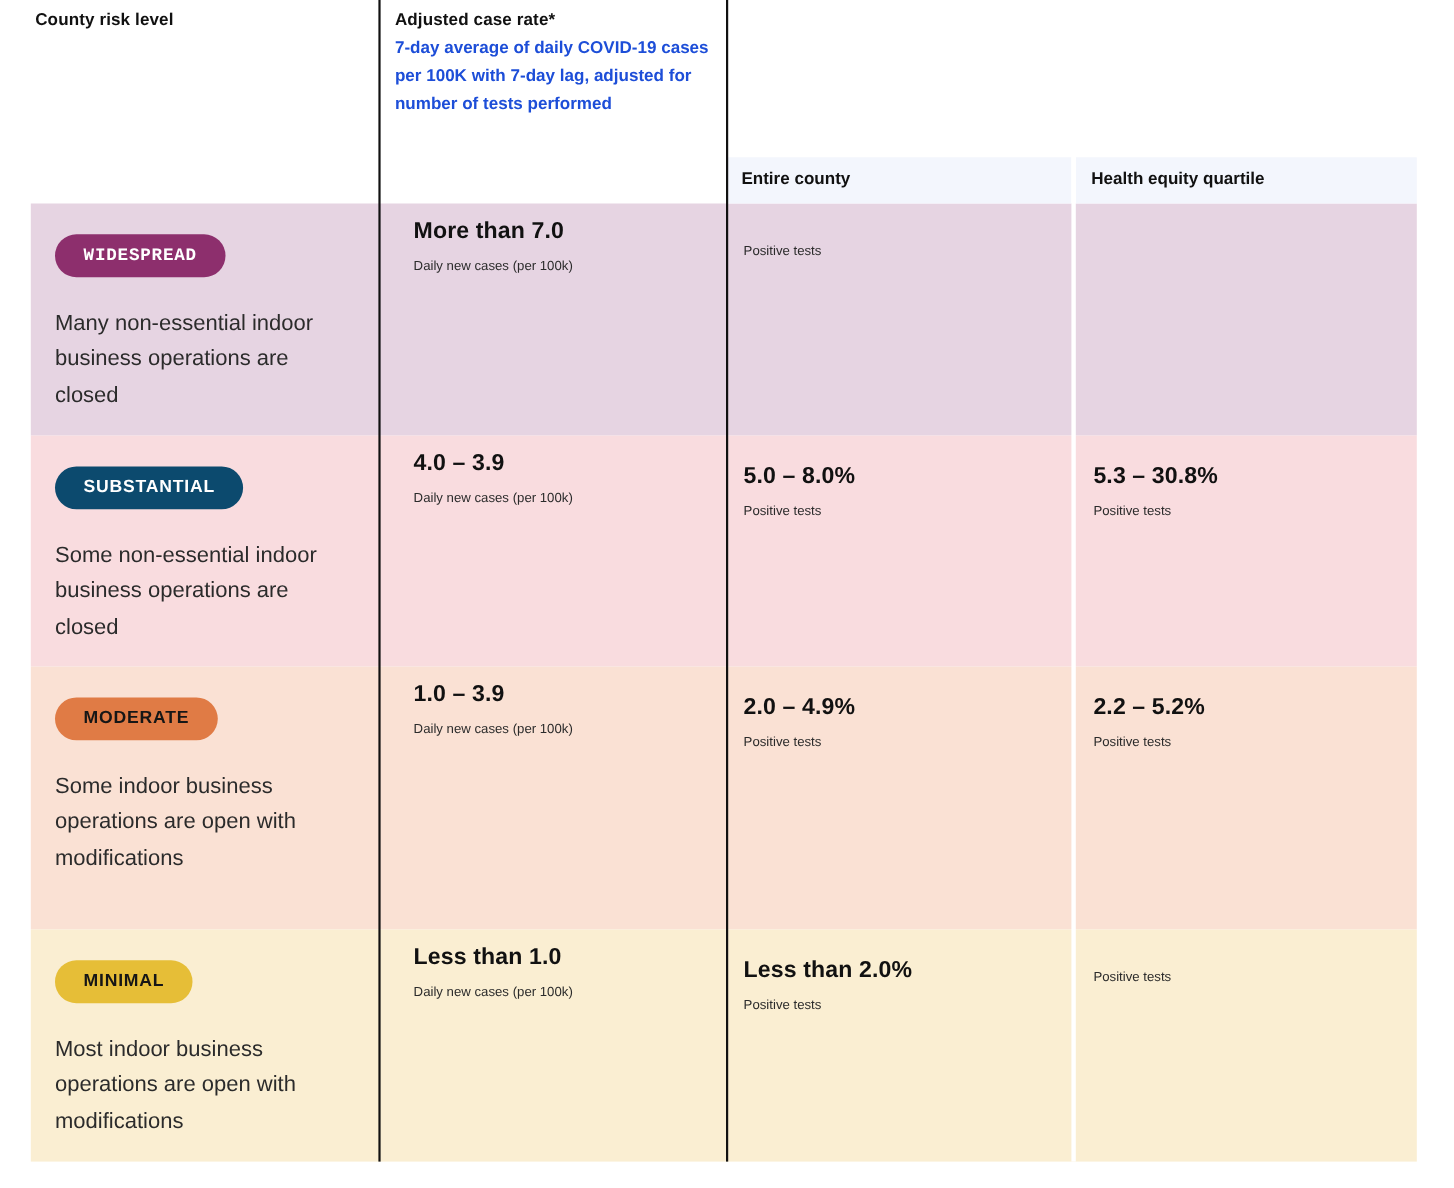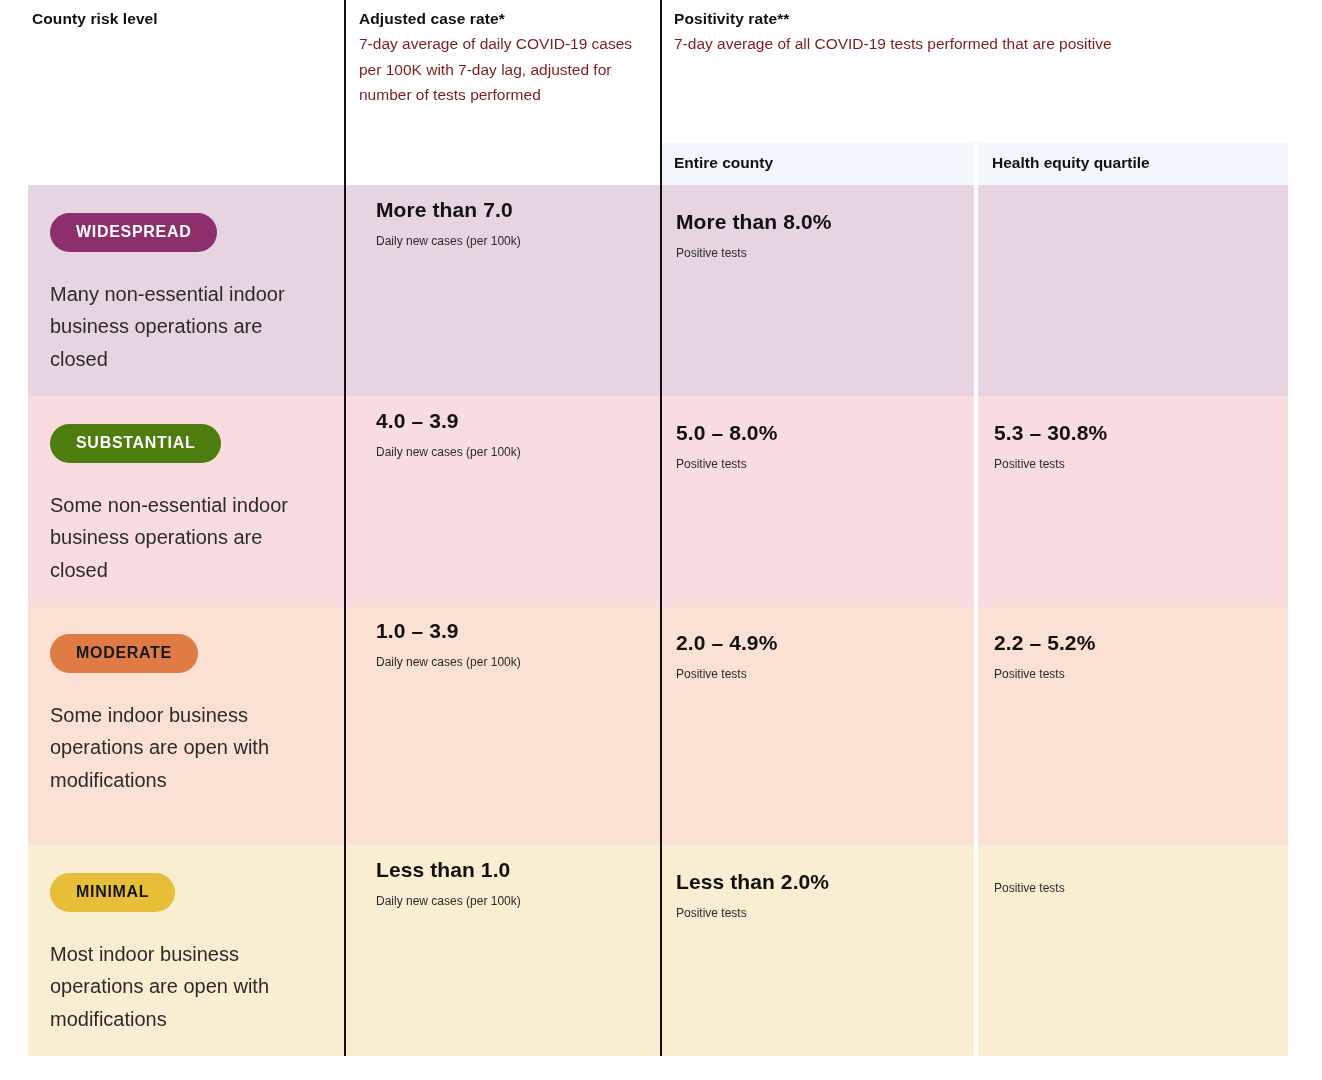--- a/index.html
+++ b/index.html
@@ -56,23 +56,23 @@
 
   .h-title {
     font-size: 15.5px;
     font-weight: bold;
     letter-spacing: 0.1px;
     line-height: 1.45;
     color: #111111;
   }
   .h-sub {
     font-size: 15.5px;
-    font-weight: normal;
+    font-weight: bold;
     line-height: 1.62;
-    color: #7f1d1d;
+    color: #1d4ed8;
     margin-top: 1px;
   }
 
   
   .subband {
     position: absolute;
     top: 143px;
     height: 42px;
     background: #f3f6fd;
     z-index: 2;
@@ -165,57 +165,52 @@
 
     <div class="hcell h-risk">
       <div class="h-title">County risk level</div>
     </div>
 
     <div class="hcell h-case">
       <div class="h-title">Adjusted case rate*</div>
       <div class="h-sub">7-day average of daily COVID-19 cases per 100K with 7-day lag, adjusted for number of tests performed</div>
     </div>
 
-    <div class="hcell h-pos">
-      <div class="h-title">Positivity rate**</div>
-      <div class="h-sub">7-day average of all COVID-19 tests performed that are positive</div>
-    </div>
   </div>
 
   <div class="subband sb-equity" style="background: rgb(243, 246, 253);">
     <div class="sb-label">Health equity quartile</div>
   </div>
   <div class="subband sb-entire" style="background: rgb(243, 246, 253);">
     <div class="sb-label">Entire county</div>
   </div>
 
   <div class="row" id="row-0">
     <div class="band" style="background: rgb(230, 212, 226);"></div>
     <div class="cell c-risk">
-      <span class="pill" style="background: rgb(141, 47, 109); color: rgb(255, 255, 255);">WIDESPREAD</span>
+      <span class="pill" style="background: rgb(141, 47, 109); color: rgb(255, 255, 255); font-family: Liberation Mono, monospace;">WIDESPREAD</span>
       <div class="risk-desc">Many non-essential indoor business operations are closed</div>
     </div>
     <div class="cell c-case">
       <div class="metric-value">More than 7.0</div>
       <div class="metric-label">Daily new cases (per 100k)</div>
     </div>
     <div class="cell c-entire">
-      <div class="metric-value">More than 8.0%</div>
       <div class="metric-label">Positive tests</div>
     </div>
     <div class="cell c-equity">
       <div class="metric-value"></div>
       <div class="metric-label"></div>
     </div>
   </div>
 
   <div class="row" id="row-1">
     <div class="band" style="background: rgb(249, 220, 223);"></div>
     <div class="cell c-risk">
-      <span class="pill" style="background: #4d7c0f; color: rgb(255, 255, 255);">SUBSTANTIAL</span>
+      <span class="pill" style="background: #0c4a6e; color: rgb(255, 255, 255);">SUBSTANTIAL</span>
       <div class="risk-desc">Some non-essential indoor business operations are closed</div>
     </div>
     <div class="cell c-case">
       <div class="metric-value">4.0 – 3.9</div>
       <div class="metric-label">Daily new cases (per 100k)</div>
     </div>
     <div class="cell c-entire">
       <div class="metric-value">5.0 – 8.0%</div>
       <div class="metric-label">Positive tests</div>
     </div>

